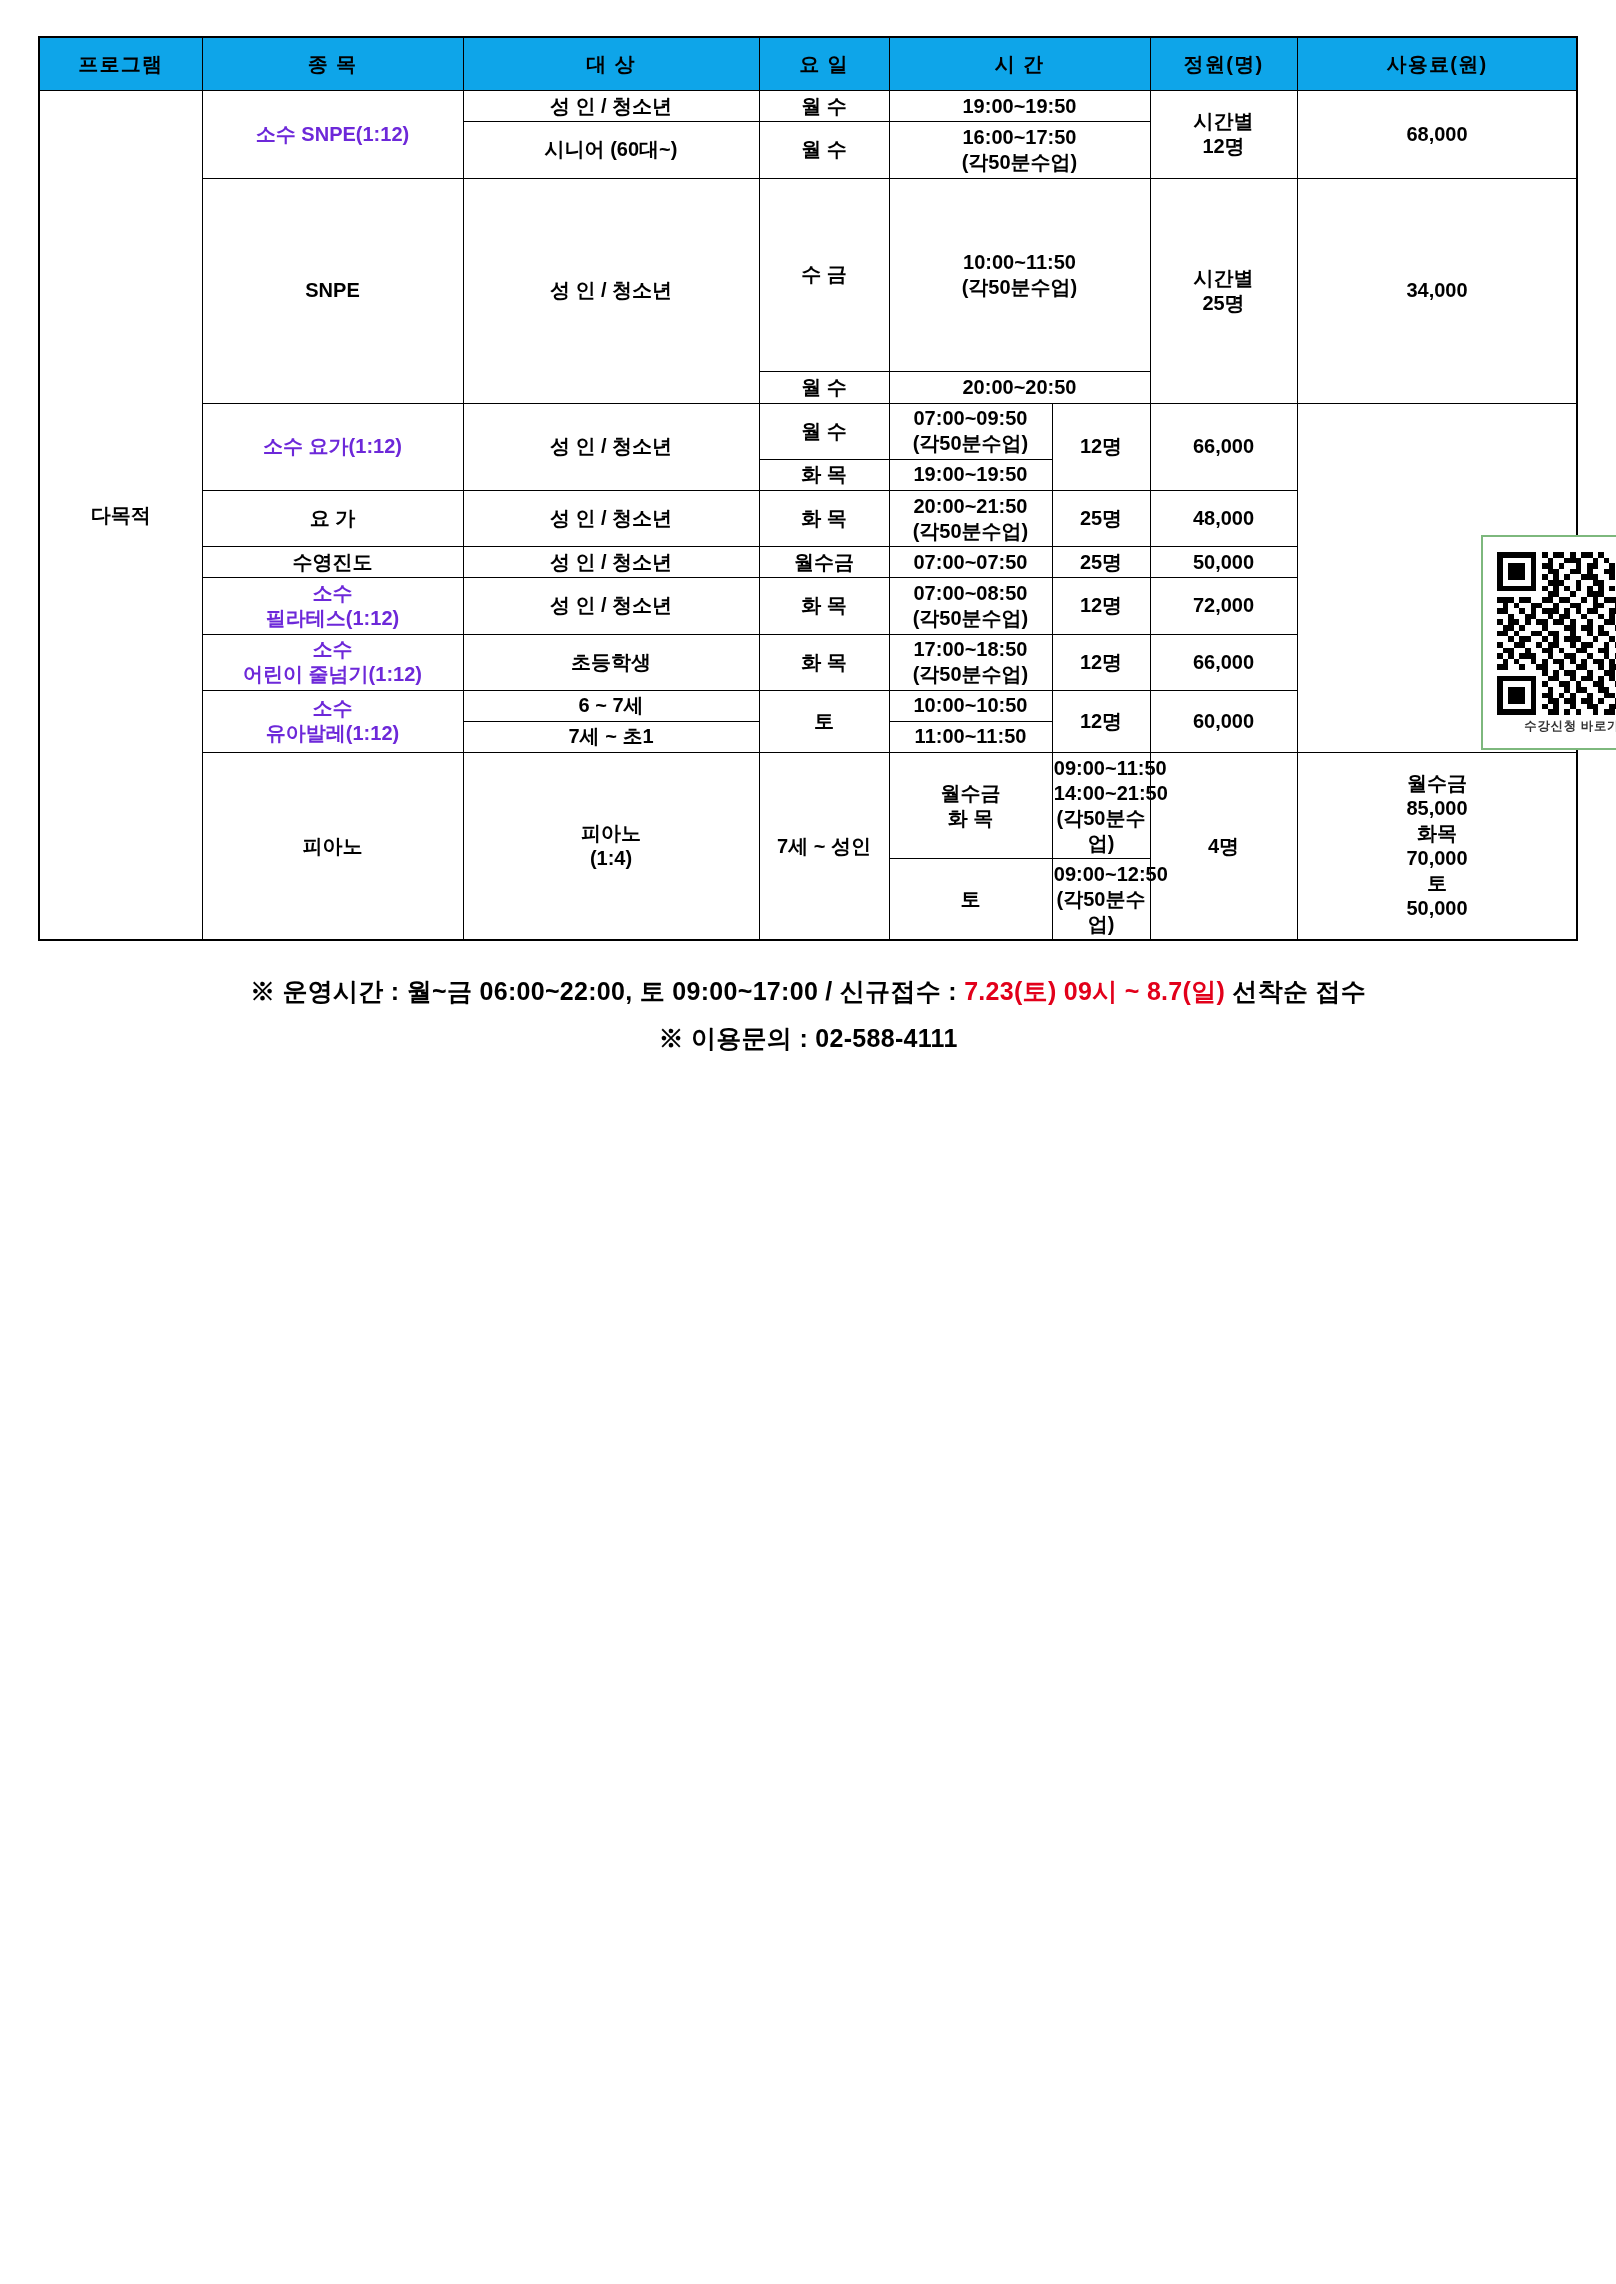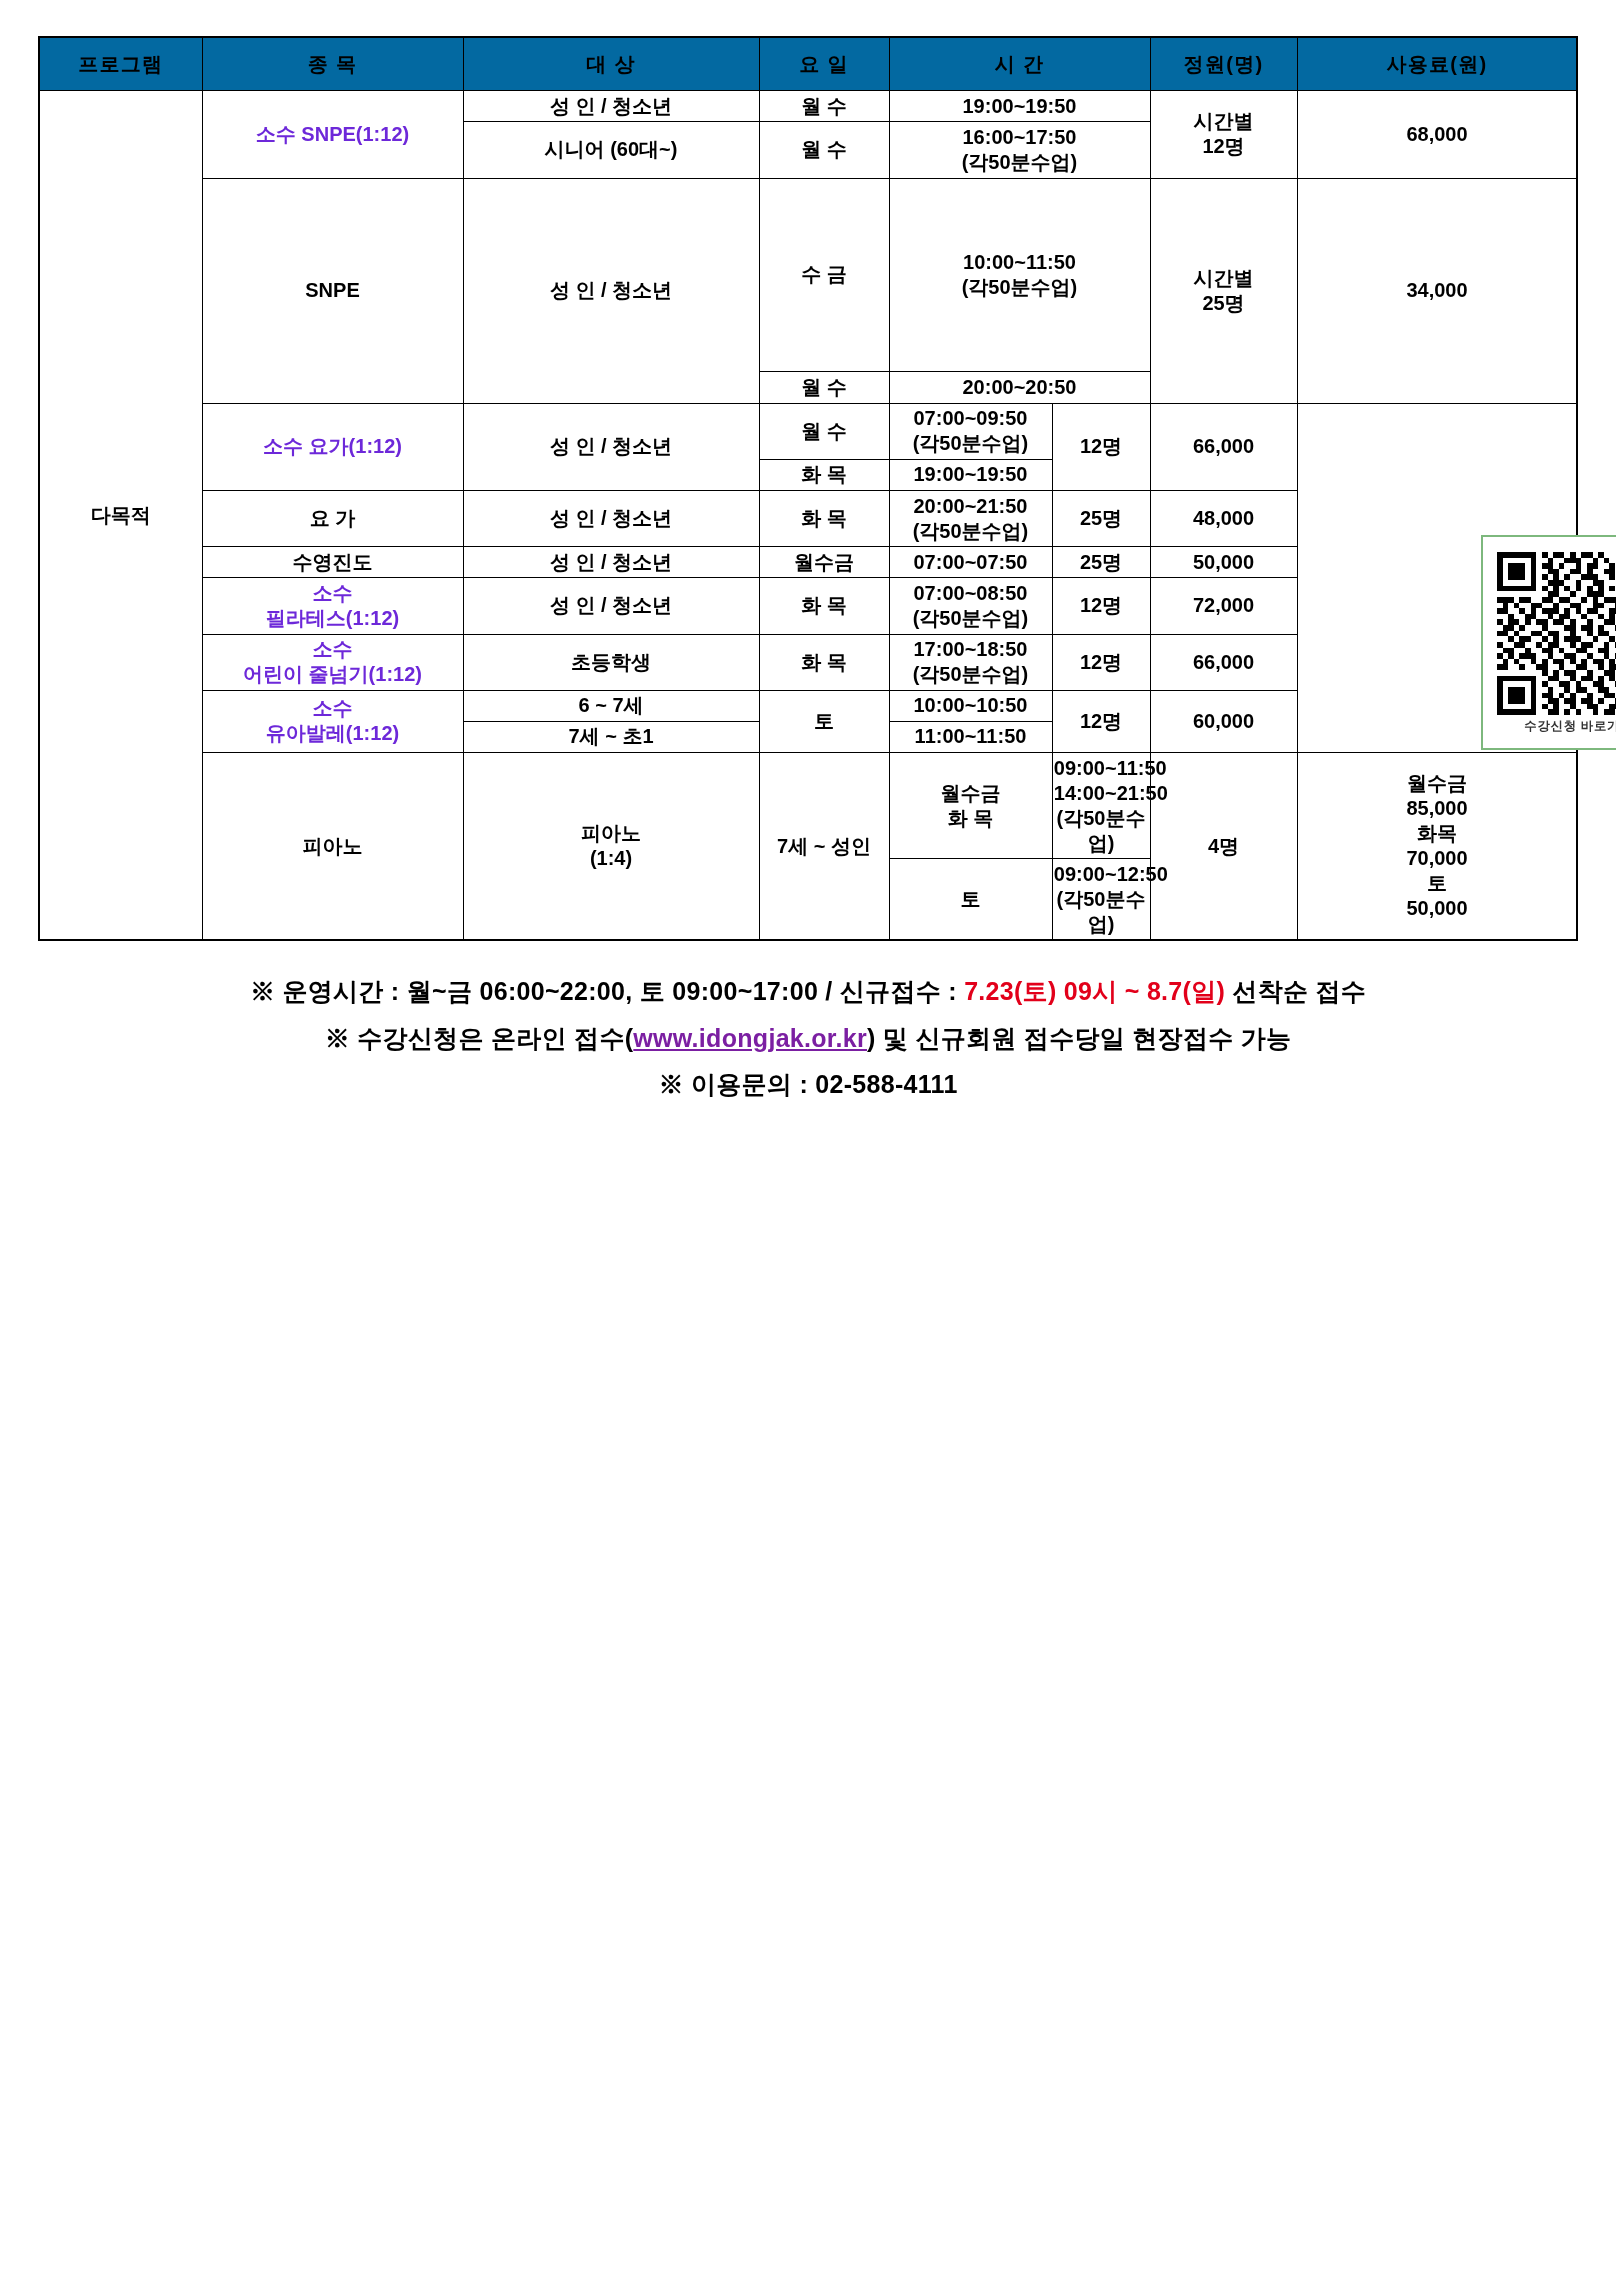--- a/index.html
+++ b/index.html
@@ -31,21 +31,21 @@
   table.schedule td, table.schedule th {
     border: 1.3px solid #000;
     text-align: center;
     vertical-align: middle;
     font-size: 20px;
     font-weight: bold;
     padding: 2.6px 1.3px;
     line-height: 1.25;
   }
   thead th {
-    background: #0369a1;
+    background: #0ea5e9;
     font-size: 22px;
     height: 47px;
     letter-spacing: 1.3px;
   }
   .red {
     color: #6d28d9;
   }
   .small-time {
     font-size: 18px;
     line-height: 1.3;
@@ -527,18 +527,17 @@
 
       <tr>
         <td>토</td>
         <td class="small-time">09:00~12:50<br>(각50분수업)</td>
       </tr>
     </tbody>
   </table>
 
   <div class="notes">
     <div><span>※ 운영시간 : 월~금  06:00~22:00,  토  09:00~17:00 / 신규접수 : </span><span class="note-red">7.23(토) 09시 ~ 8.7(일)</span><span> 선착순  접수</span></div>
-    <div><span>※ 수강신청은 온라인 접수(</span><span class="note-link">www.idongjak.or.kr</span><span>) 및 신규회원 접수당일 현장접수 가능</span></div>
     <div>※ 이용문의 : 02-588-4111</div>
   </div>
 
 </div>
 
 
 </body></html>

